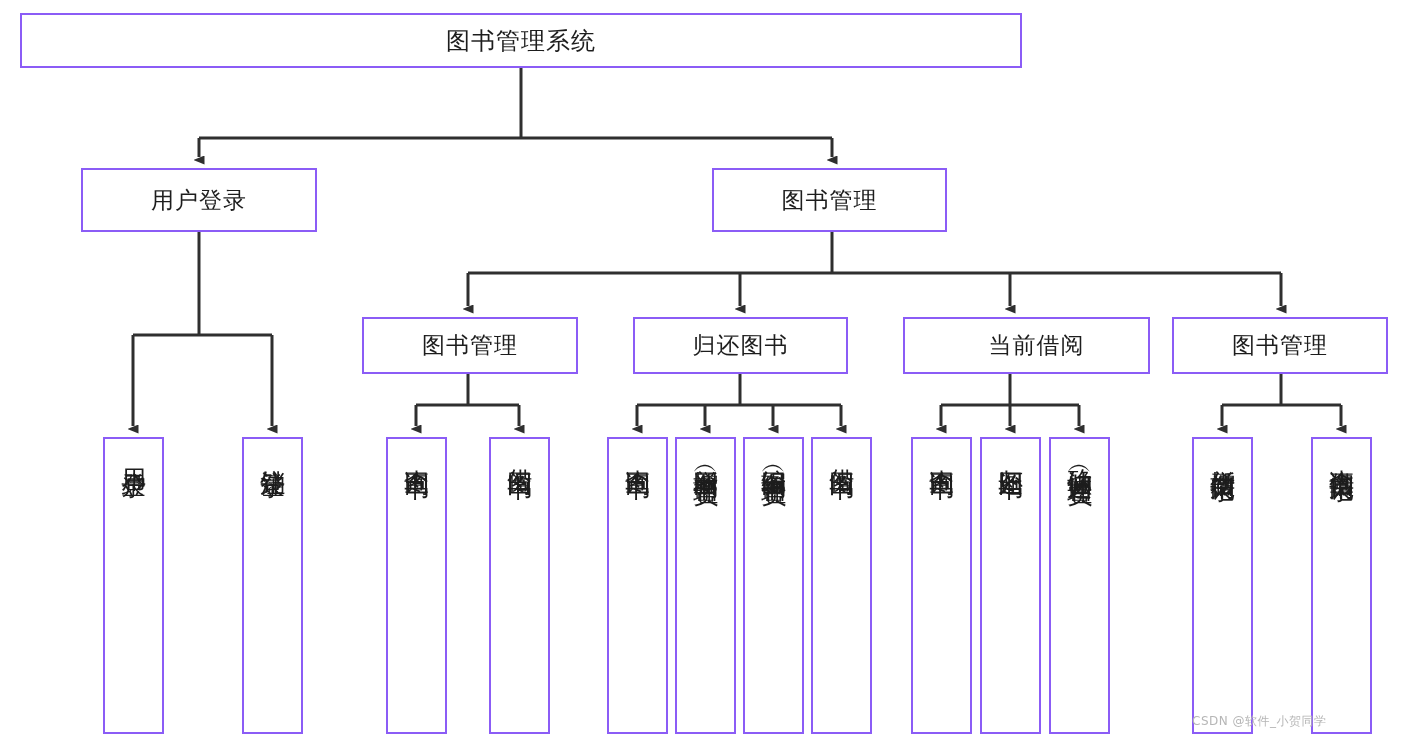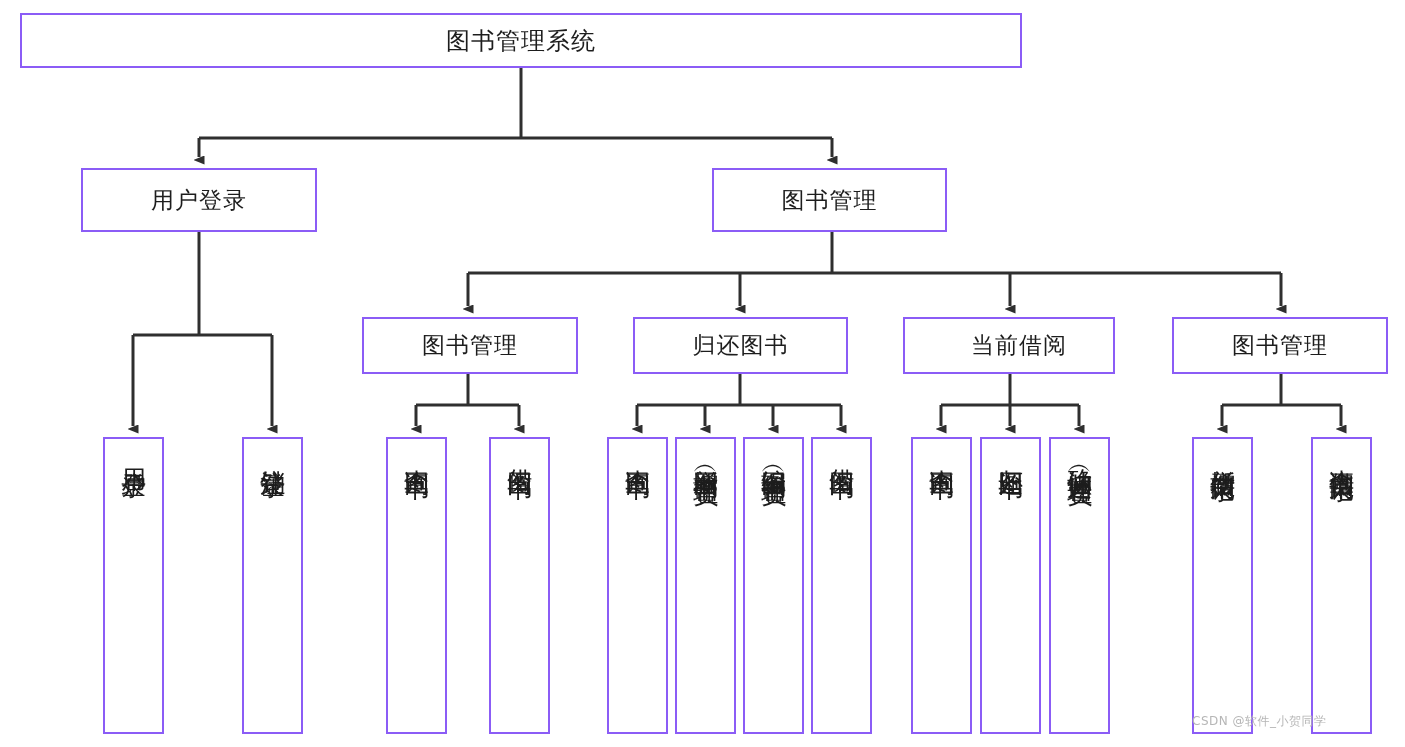--- a/index.html
+++ b/index.html
@@ -134,21 +134,21 @@
   <div class="node horiz" style="left:712px; top:168px; width:235px; height:64px;">
     <span class="lbl">图书管理</span>
   </div>
 
   <div class="node horiz" style="left:362px; top:317px; width:216px; height:57px;">
     <span class="lbl">图书管理</span>
   </div>
   <div class="node horiz" style="left:633px; top:317px; width:215px; height:57px;">
     <span class="lbl">归还图书</span>
   </div>
-  <div class="node horiz" style="left:903px; top:317px; width:212px; height:57px;padding-left:20px;">
+  <div class="node horiz" style="left:903px; top:317px; width:247px; height:57px;padding-left:20px;">
     <span class="lbl">当前借阅</span>
   </div>
   <div class="node horiz" style="left:1172px; top:317px; width:216px; height:57px;">
     <span class="lbl">图书管理</span>
   </div>
 
   <div class="node vert" style="left:103px; top:437px; width:61px; height:297px;">
     <span class="lbl">用户登录</span>
   </div>
   <div class="node vert" style="left:242px; top:437px; width:61px; height:297px;">

